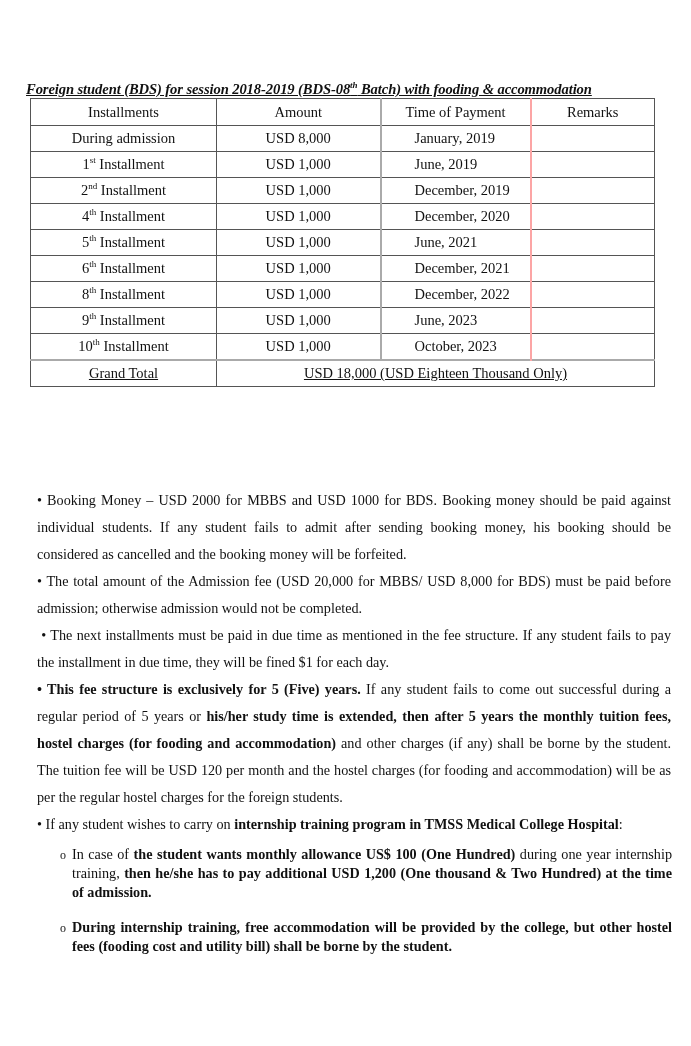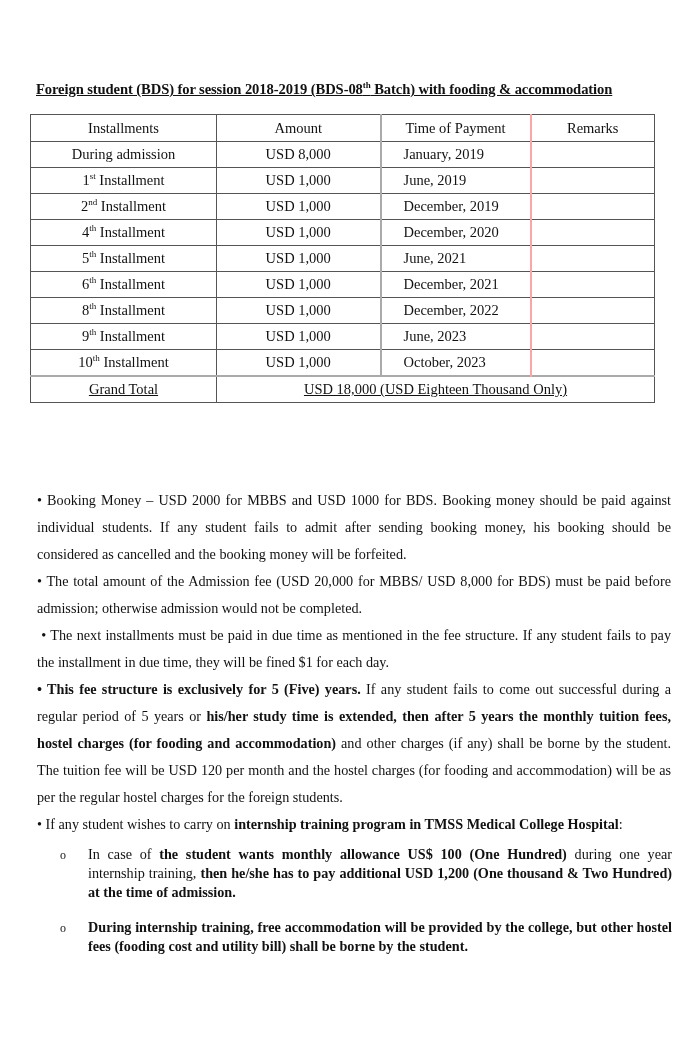--- a/index.html
+++ b/index.html
@@ -1,51 +1,51 @@
 <!DOCTYPE html>
 <html><head>
 <meta charset="utf-8">
 <style>
   html, body { margin: 0; padding: 0; background: #ffffff; }
   body {
     width: 691px; height: 1046px; position: relative; overflow: hidden;
     font-family: "Liberation Serif", "DejaVu Serif", serif; color: #111;
   }
   .title {
-    position: absolute; left: 36px; top: 80px; width: 630px;
+    position: absolute; left: 26px; top: 80px; width: 630px;
     font-size: 14.6px; font-weight: bold; text-decoration: underline;
-    white-space: nowrap; letter-spacing: -0.1px;
+    white-space: nowrap; letter-spacing: -0.1px; font-style: italic;
   }
   .title sup { font-size: 9px; }
   table.fees {
-    position: absolute; left: 30px; top: 114px; width: 624px;
+    position: absolute; left: 30px; top: 98px; width: 624px;
     border-collapse: collapse; font-size: 14.5px; table-layout: fixed;
   }
   table.fees td, table.fees th {
     border: 1px solid #555; height: 25px; padding: 0; font-weight: normal;
     text-align: center; vertical-align: middle; white-space: nowrap;
   }
   table.fees th { height: 26px; }
-  table.fees td.date { text-align: left; padding-left: 22px; }
+  table.fees td.date { text-align: left; padding-left: 33px; }
   table.fees th.c-time, table.fees td.date { border-left: 2px solid #aaa; border-right: 2px solid #fca5a5; }
   table.fees tr.total td { border-top: 2px solid #aaa; text-decoration: underline; }
   table.fees sup { font-size: 9px; line-height: 0; }
   .notes {
     position: absolute; left: 37px; top: 487px; width: 634px;
     font-size: 14.2px; line-height: 27px; text-align: justify;
   }
   .notes p { margin: 0; }
   .sub {
     position: absolute; left: 60px; width: 612px; font-size: 14.2px;
     line-height: 19px; text-align: justify;
   }
   .sub .circ {
     position: absolute; left: 0; top: 1px; font-size: 12px;
   }
-  .sub .txt { margin-left: 28px; }
+  .sub .txt { margin-left: 12px; }
   b { font-weight: bold; }
 </style>
 </head>
 <body>
 
 <div class="title"><span>Foreign student (BDS) for session 2018-2019 (BDS-08</span><sup>th</sup><span> Batch) with fooding &amp; accommodation</span></div>
 
 <table class="fees">
   <colgroup>
     <col style="width:186px">

